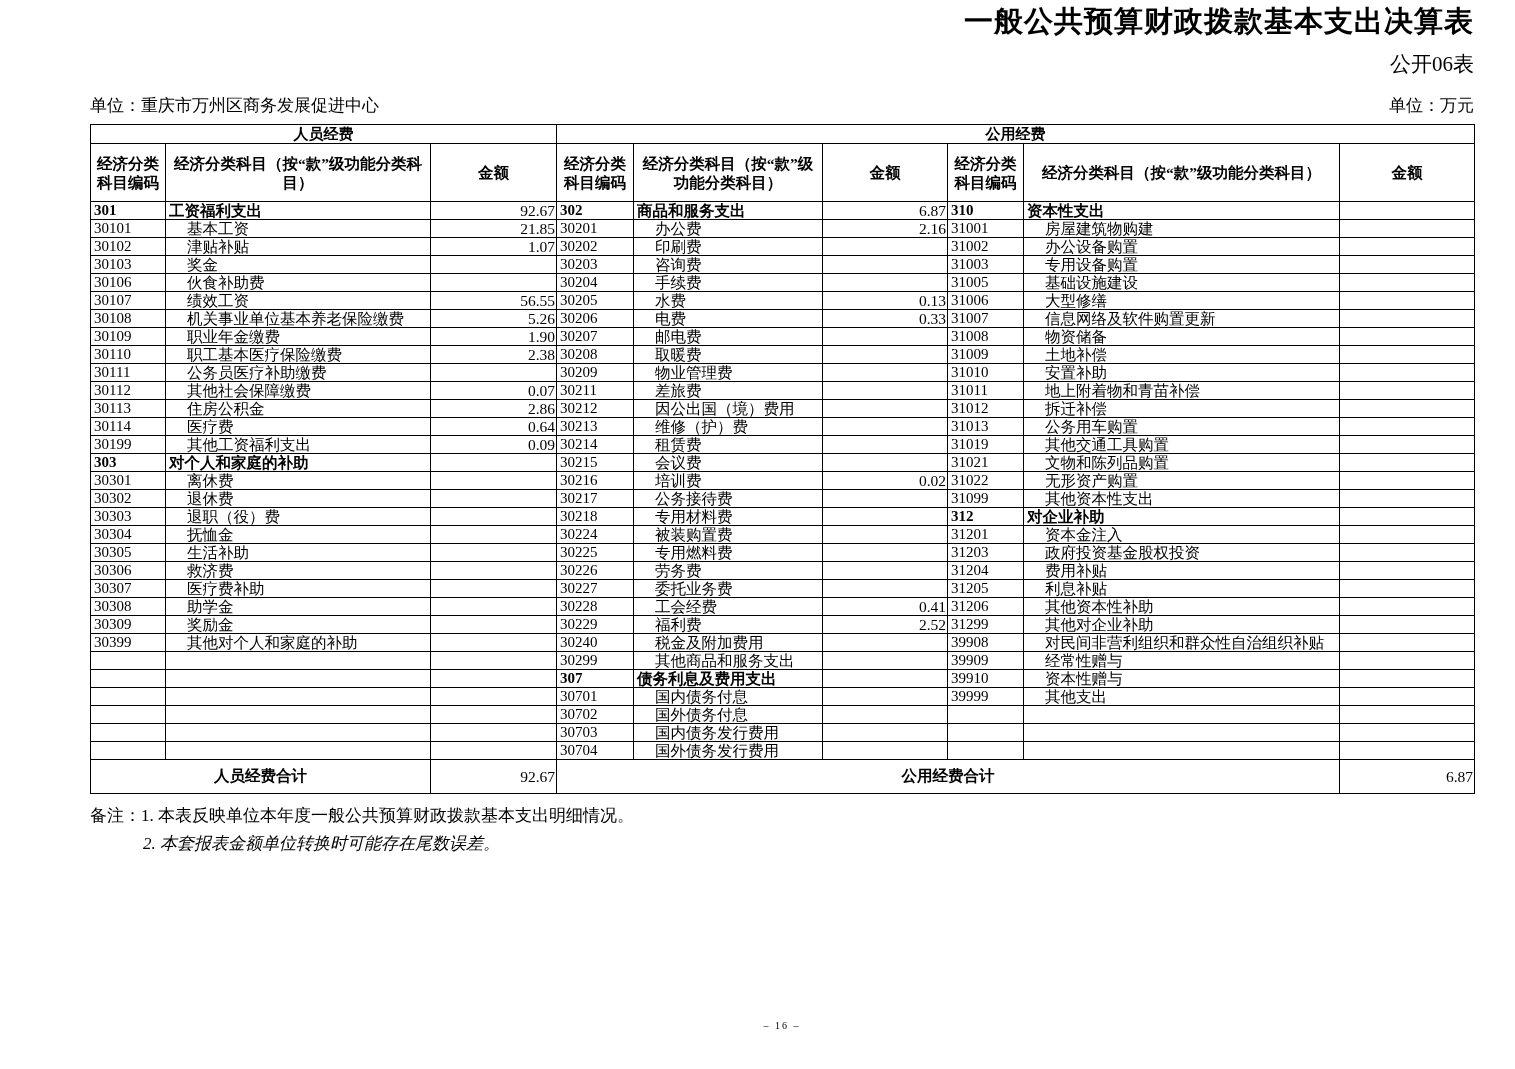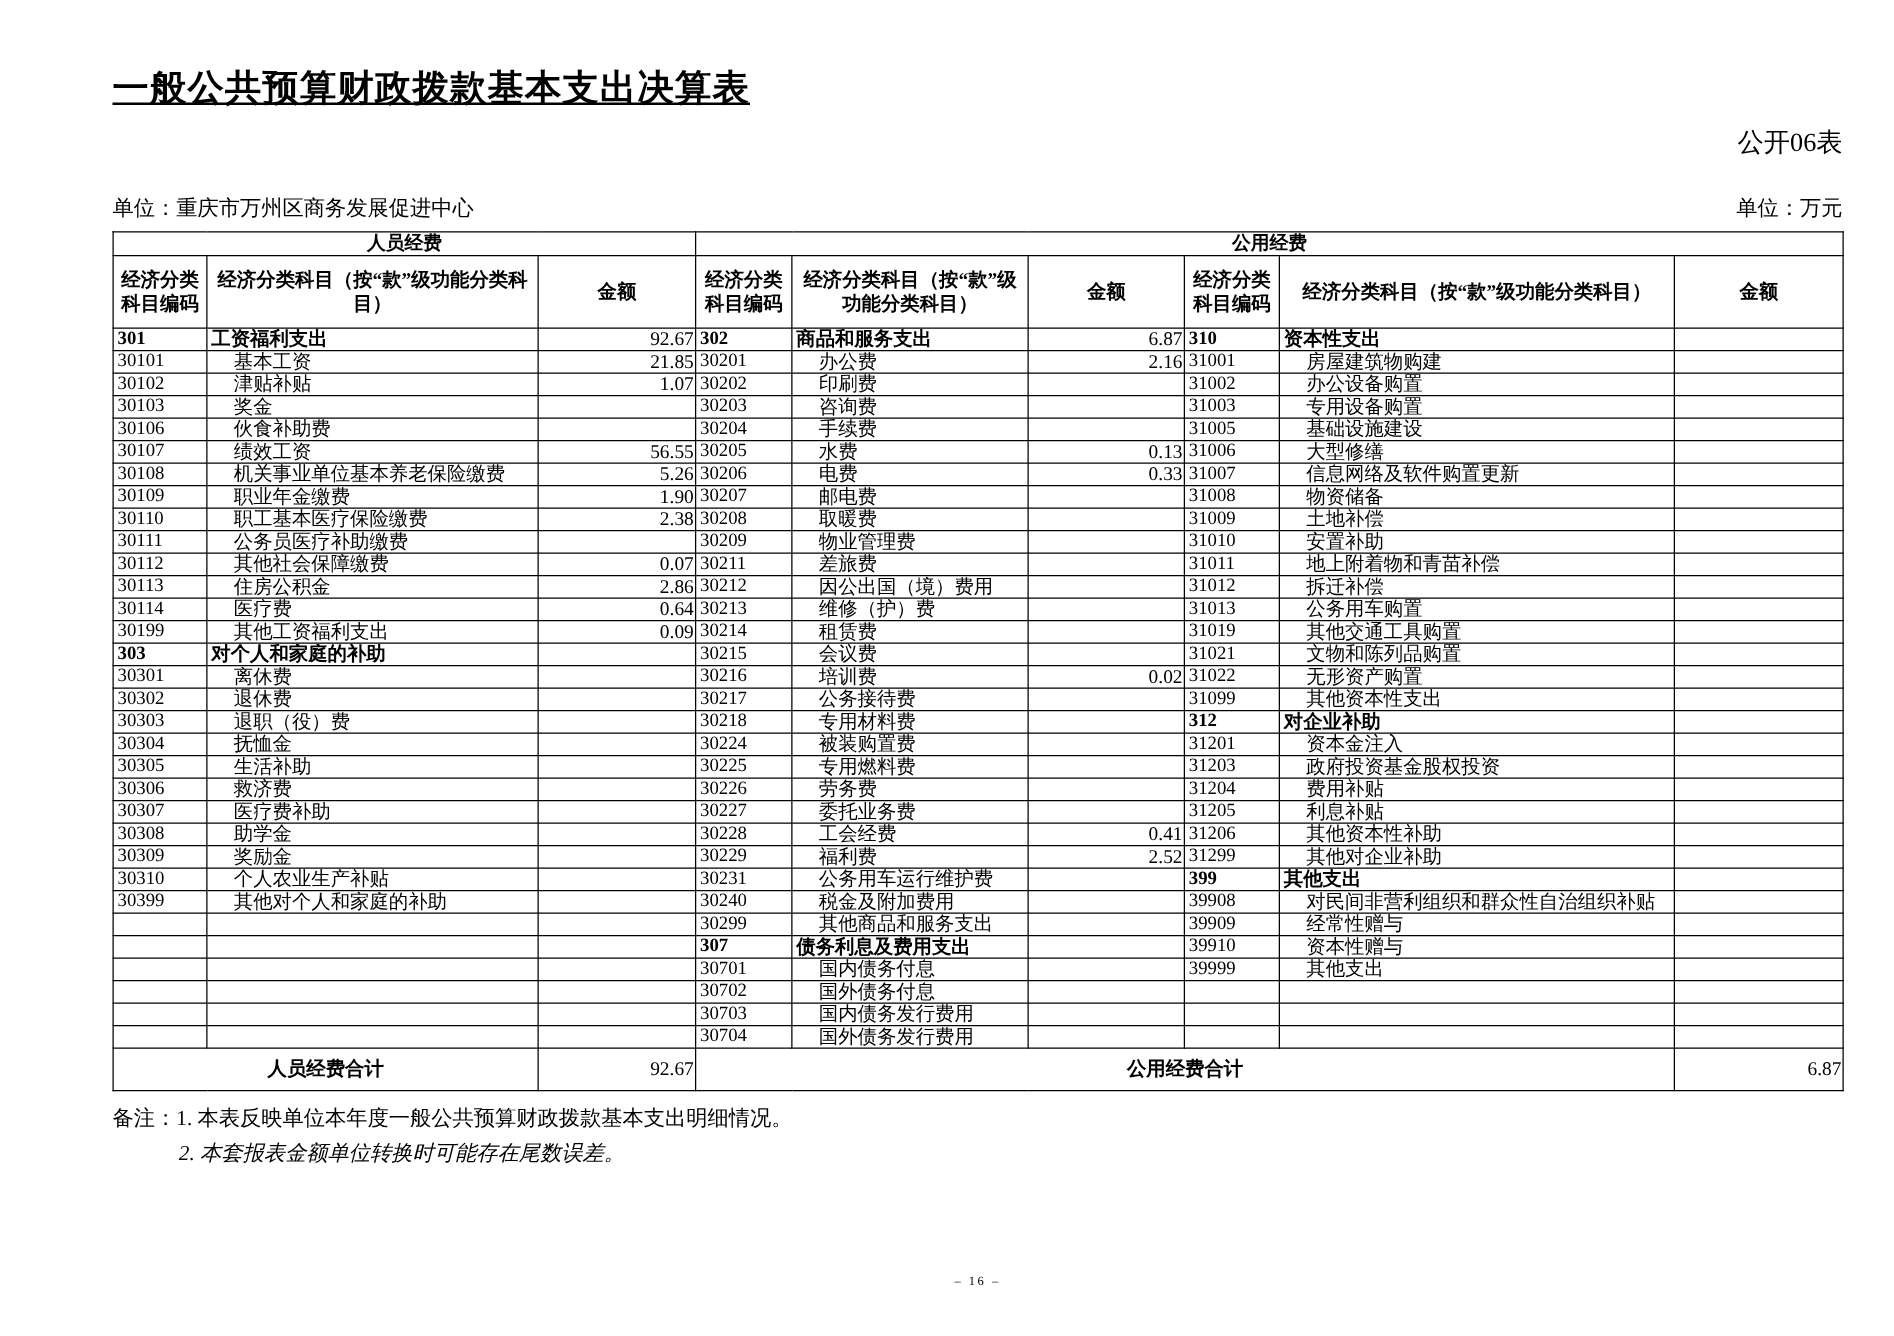--- a/index.html
+++ b/index.html
@@ -3,26 +3,26 @@
 <meta charset="utf-8">
 <style>
   * { margin:0; padding:0; box-sizing:border-box; }
   html,body { background:#ffffff; }
   body {
     width:1515px; height:1069px; position:relative; overflow:hidden;
     font-family:"Liberation Serif","DejaVu Serif",serif; color:#000;
   }
   .sheet { position:absolute; left:90px; top:0; width:1384px; }
   .doc-title {
-    margin-top:50px; text-align:left; font-size:29px; font-weight:bold;
-    letter-spacing:1px; line-height:42px;text-decoration:underline;
+    text-align:right; font-size:29px; font-weight:bold;
+    letter-spacing:1px; line-height:42px;
   }
   .table-code { margin-top:10px; text-align:right; font-size:21px; line-height:24px; }
   .org-row {
-    margin-top:29px; margin-bottom:6px; display:flex; justify-content:space-between;
+    margin-top:18px; margin-bottom:6px; display:flex; justify-content:space-between;
     font-size:17px; line-height:24px;
   }
   table.fiscal {
     border-collapse:collapse; table-layout:fixed; width:1384px;
   }
   table.fiscal th, table.fiscal td {
     border:1px solid #000; overflow:hidden; vertical-align:middle;
   }
   tr.sec-hdr th { height:19px; font-size:15px; font-weight:bold; text-align:center; line-height:17px; }
   tr.col-hdr th {
@@ -348,31 +348,20 @@
           <td class="c-name indent">奖励金</td>
           <td class="c-amt"></td>
           <td class="c-code">30229</td>
           <td class="c-name indent">福利费</td>
           <td class="c-amt">2.52</td>
           <td class="c-code">31299</td>
           <td class="c-name indent">其他对企业补助</td>
           <td class="c-amt"></td>
         </tr>
         <tr>
-          <td class="c-code">30310</td>
-          <td class="c-name indent">个人农业生产补贴</td>
-          <td class="c-amt"></td>
-          <td class="c-code">30231</td>
-          <td class="c-name indent">公务用车运行维护费</td>
-          <td class="c-amt"></td>
-          <td class="c-code section">399</td>
-          <td class="c-name section">其他支出</td>
-          <td class="c-amt section"></td>
-        </tr>
-        <tr>
           <td class="c-code">30399</td>
           <td class="c-name indent">其他对个人和家庭的补助</td>
           <td class="c-amt"></td>
           <td class="c-code">30240</td>
           <td class="c-name indent">税金及附加费用</td>
           <td class="c-amt"></td>
           <td class="c-code">39908</td>
           <td class="c-name indent">对民间非营利组织和群众性自治组织补贴</td>
           <td class="c-amt"></td>
         </tr>

